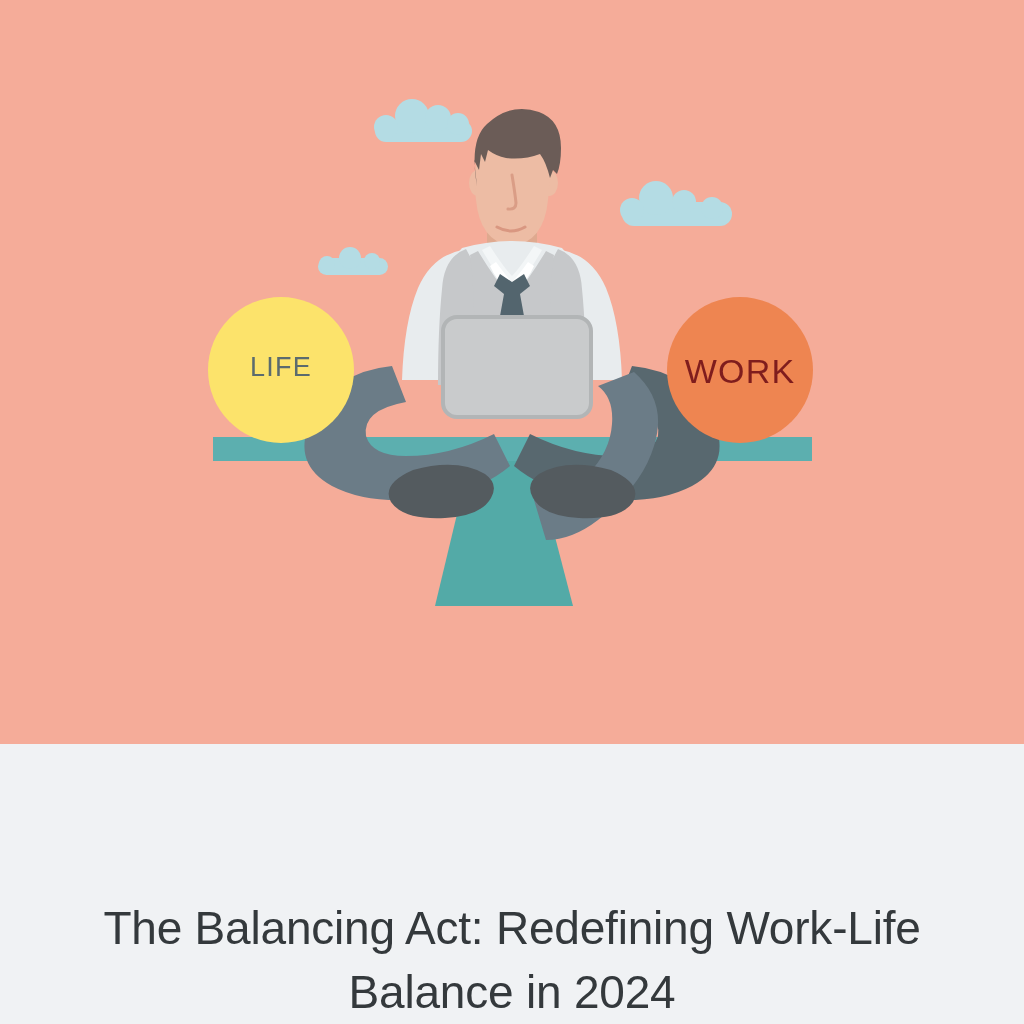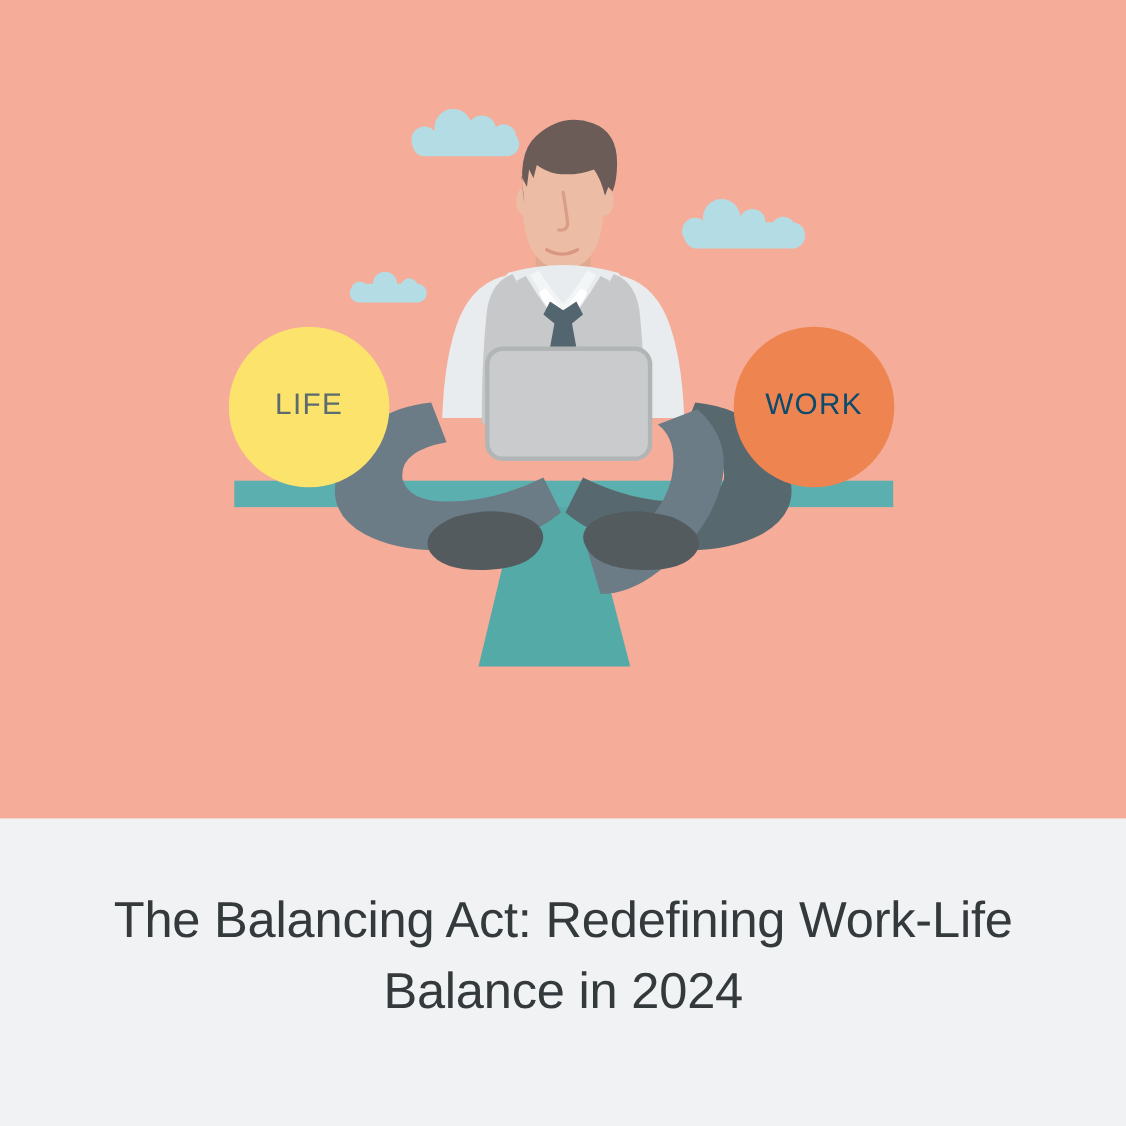--- a/index.html
+++ b/index.html
@@ -52,22 +52,22 @@
     width: 146px;
     text-align: center;
     font-size: 27px;
     color: #5B6B6E;
   }
   #work-label {
     left: 667px;
     top: 352px;
     width: 146px;
     text-align: center;
-    font-size: 27px;
-    color: #0c4a6e;
+    font-size: 34px;
+    color: #7f1d1d;
   }
 
   
   #logo {
     position: absolute;
     right: 36px;
     bottom: 12px;
     width: 190px;
     height: 92px;
     text-align: right;
@@ -109,21 +109,21 @@
 
   
   #caption {
     position: absolute;
     left: 0;
     top: 744px;
     width: 1024px;
     height: 280px;
     background: #F0F2F4;
     display: flex;
-    align-items: flex-start;
+    align-items: flex-end;
     justify-content: center;
   }
   #caption-title {
     margin: 60px 0 0 0;
     width: 840px;
     text-align: center;
     font-family: "Liberation Sans", sans-serif;
     font-weight: 400;
     font-size: 46px;
     line-height: 64px;

